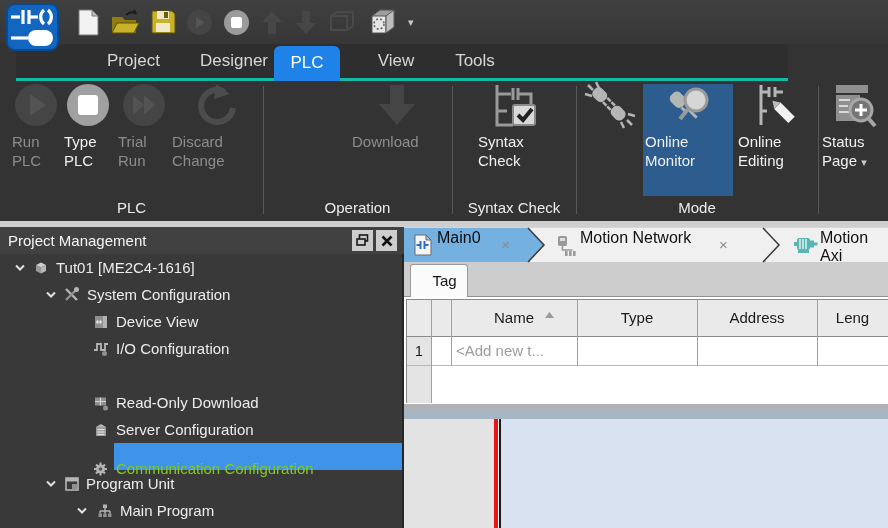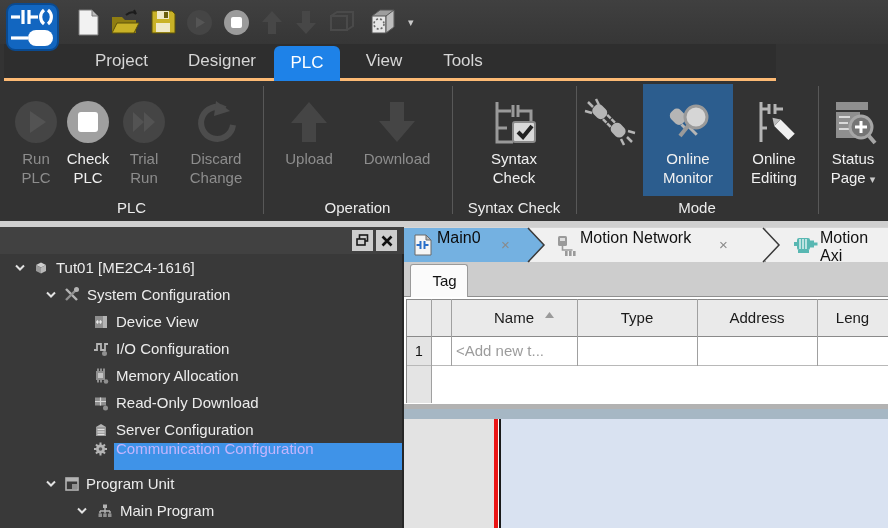--- a/index.html
+++ b/index.html
@@ -7,33 +7,33 @@
   #app {
     position:relative; width:888px; height:528px; overflow:hidden;
     font-family:"Liberation Sans", sans-serif; background:#333;
     -webkit-font-smoothing:antialiased;
   }
   .abs { position:absolute; }
   svg { display:block; }
 
   
   #titlebar { left:0; top:0; width:888px; height:44px; background:linear-gradient(#404040,#363636); }
-  #menubar  { left:4px; top:44px; width:772px; height:37px; background:#2e2e2e; border-bottom:3px solid #fdba74; }
+  #menubar  { left:16px; top:44px; width:772px; height:37px; background:#2e2e2e; border-bottom:3px solid #14b8a6; }
   .menu-item { position:absolute; top:0; height:34px; line-height:34px; text-align:center;
                color:#d6d6d6; font-size:17px; cursor:default; }
   #plc-tab { position:absolute; top:2px; height:35px; line-height:33px; background:#1e82e8;
              border-radius:6px 6px 0 0; color:#fff; text-align:center; font-size:17px; z-index:2; }
   #qat { position:absolute; left:76px; top:7px; display:flex; align-items:center; gap:10px; }
   .caret { color:#c9c9c9; font-size:11px; }
 
   
   #ribbon { left:0; top:81px; width:888px; height:140px; background:#333333; }
   #ribbon-bottom-strip { left:0; top:221px; width:888px; height:6px; background:#cfcfcf; }
   .rdiv { position:absolute; top:5px; height:128px; width:1px; background:#585858; }
-  .rbtn { position:absolute; top:17px; text-align:center; cursor:default; }
+  .rbtn { position:absolute; top:0; text-align:left; cursor:default; }
   .rbtn svg { margin:0 auto; }
   .rlabel { margin-top:3px; font-size:15px; line-height:19px; color:#f0f0f0; }
   .rbtn.dim .rlabel { color:#8d8d8d; }
   .glabel { position:absolute; top:116px; height:22px; line-height:22px; text-align:center;
             color:#ececec; font-size:15px; }
   #mode-selected-bg { position:absolute; left:643px; top:3px; width:90px; height:112px; background:#2c5d8e; }
 
   
   #sidebar { left:0; top:227px; width:404px; height:301px; background:#393939; border-right:2px solid #272727; }
   #sidebar-header { position:absolute; left:0; top:0; width:404px; height:27px; background:#414141;
@@ -197,21 +197,21 @@
       <div class="rlabel">Run PLC</div>
     </div>
 
     <div class="rbtn" style="left:64px;width:48px">
       <span>
         <svg width="48" height="48" viewBox="0 0 48 48">
           <circle cx="24" cy="24" r="21" fill="#a0a0a0"></circle>
           <rect x="14" y="14" width="20" height="20" rx="3" fill="#fff"></rect>
         </svg>
       </span>
-      <div class="rlabel">Check PLC</div>
+      <div class="rlabel">Type PLC</div>
     </div>
 
     <div class="rbtn dim" style="left:118px;width:52px">
       <span>
         <svg width="48" height="48" viewBox="0 0 48 48">
           <circle cx="24" cy="24" r="21" fill="#454545"></circle>
           <path d="M13 14 l11 10 -11 10 z" fill="#535353"></path>
           <path d="M24 14 l11 10 -11 10 z" fill="#535353"></path>
         </svg>
       </span>
@@ -221,28 +221,20 @@
     <div class="rbtn dim" style="left:172px;width:88px">
       <span>
         <svg width="48" height="48" viewBox="0 0 48 48">
           <path d="M33 11 A16 16 0 1 0 41 27" fill="none" stroke="#4c4c4c" stroke-width="6"></path>
           <path d="M24 3 l14 10 -16 5 z" fill="#4c4c4c"></path>
         </svg>
       </span>
       <div class="rlabel">Discard Change</div>
     </div>
 
-    <div class="rbtn dim" style="left:278px;width:62px">
-      <span>
-        <svg width="48" height="48" viewBox="0 0 48 48">
-          <path d="M24 4 L42 25 H31 V44 H17 V25 H6 Z" fill="#454545"></path>
-        </svg>
-      </span>
-      <div class="rlabel">Upload</div>
-    </div>
 
     <div class="rbtn dim" style="left:352px;width:90px">
       <span>
         <svg width="48" height="48" viewBox="0 0 48 48">
           <path d="M24 44 L42 23 H31 V4 H17 V23 H6 Z" fill="#454545"></path>
         </svg>
       </span>
       <div class="rlabel">Download</div>
     </div>
 
@@ -341,20 +333,21 @@
 
     <div class="glabel" style="left:0;width:263px">PLC</div>
     <div class="glabel" style="left:263px;width:189px">Operation</div>
     <div class="glabel" style="left:452px;width:124px">Syntax Check</div>
     <div class="glabel" style="left:576px;width:242px">Mode</div>
   </div>
   <div id="ribbon-bottom-strip" class="abs"></div>
 
   <div id="sidebar" class="abs">
     <div id="sidebar-header">
+      <span id="sidebar-title">Project Management</span>
       <span class="hdr-btn" style="left:352px">
         <svg width="13" height="13" viewBox="0 0 13 13">
           <rect x="3.5" y="1" width="8" height="6" fill="none" stroke="#1a1a1a" stroke-width="1.6"></rect>
           <rect x="1" y="5" width="8" height="6" fill="#cdcdcd" stroke="#1a1a1a" stroke-width="1.6"></rect>
         </svg>
       </span>
       <span class="hdr-btn" style="left:376px">
         <svg width="12" height="12" viewBox="0 0 12 12">
           <path d="M1.5 1.5 L10.5 10.5 M10.5 1.5 L1.5 10.5" stroke="#111" stroke-width="2.6"></path>
         </svg>
@@ -409,37 +402,20 @@
     <div class="trow" style="top:108px">
       <span class="ticon" style="left:92px">
         <svg width="18" height="18" viewBox="0 0 18 18">
           <path d="M2 10 h3 v-6 h4 v6 h4 v-6 h3" fill="none" stroke="#b4b4b4" stroke-width="1.8"></path>
           <circle cx="12.5" cy="13.5" r="2.5" fill="#8f8f8f"></circle>
         </svg>
       </span>
       <span class="tlabel" style="left:116px">I/O Configuration</span>
     </div>
 
-    <div class="trow" style="top:135px">
-      <span class="ticon" style="left:92px">
-        <svg width="18" height="18" viewBox="0 0 18 18">
-          <rect x="4" y="4" width="9" height="9" fill="#8f8f8f"></rect>
-          <rect x="6" y="6" width="5" height="5" fill="#c4c4c4"></rect>
-          <g stroke="#b4b4b4" stroke-width="1.4">
-            <line x1="6" y1="1.5" x2="6" y2="4"></line>
-              <line x1="9" y1="1.5" x2="9" y2="4"></line>
-              <line x1="12" y1="1.5" x2="12" y2="4"></line>
-            <line x1="6" y1="13" x2="6" y2="15.5"></line>
-              <line x1="9" y1="13" x2="9" y2="15.5"></line>
-          </g>
-          <circle cx="14" cy="14.5" r="2.3" fill="#8f8f8f"></circle>
-        </svg>
-      </span>
-      <span class="tlabel" style="left:116px">Memory Allocation</span>
-    </div>
 
     <div class="trow" style="top:162px">
       <span class="ticon" style="left:92px">
         <svg width="18" height="18" viewBox="0 0 18 18">
           <rect x="3" y="3.5" width="11" height="8" fill="#8f8f8f"></rect>
           <path d="M3 7.5 h11 M8.5 3.5 v8" stroke="#d6d6d6" stroke-width="1.2"></path>
           <circle cx="13.5" cy="14" r="2.5" fill="#8f8f8f"></circle>
         </svg>
       </span>
       <span class="tlabel" style="left:116px">Read-Only Download</span>
@@ -453,21 +429,21 @@
           <g stroke="#e0e0e0" stroke-width="1.2">
             <line x1="5.5" y1="8.5" x2="12.5" y2="8.5"></line>
             <line x1="5.5" y1="11" x2="12.5" y2="11"></line>
             <line x1="5.5" y1="13.5" x2="12.5" y2="13.5"></line>
           </g>
         </svg>
       </span>
       <span class="tlabel" style="left:116px">Server Configuration</span>
     </div>
 
-    <div class="trow" style="top:208px;color:#c4b5fd">
+    <div class="trow" style="top:228px;color:#84cc16">
       <span class="ticon" style="left:92px">
         <svg width="18" height="18" viewBox="0 0 18 18">
           <circle cx="8.5" cy="9" r="4.5" fill="#b4b4b4"></circle>
           <g stroke="#b4b4b4" stroke-width="2">
             <line x1="8.5" y1="2.5" x2="8.5" y2="5"></line>
               <line x1="8.5" y1="13" x2="8.5" y2="15.5"></line>
             <line x1="2" y1="9" x2="4.5" y2="9"></line>
               <line x1="12.5" y1="9" x2="15" y2="9"></line>
             <line x1="4" y1="4.5" x2="5.8" y2="6.3"></line>
               <line x1="11.2" y1="11.7" x2="13" y2="13.5"></line>

